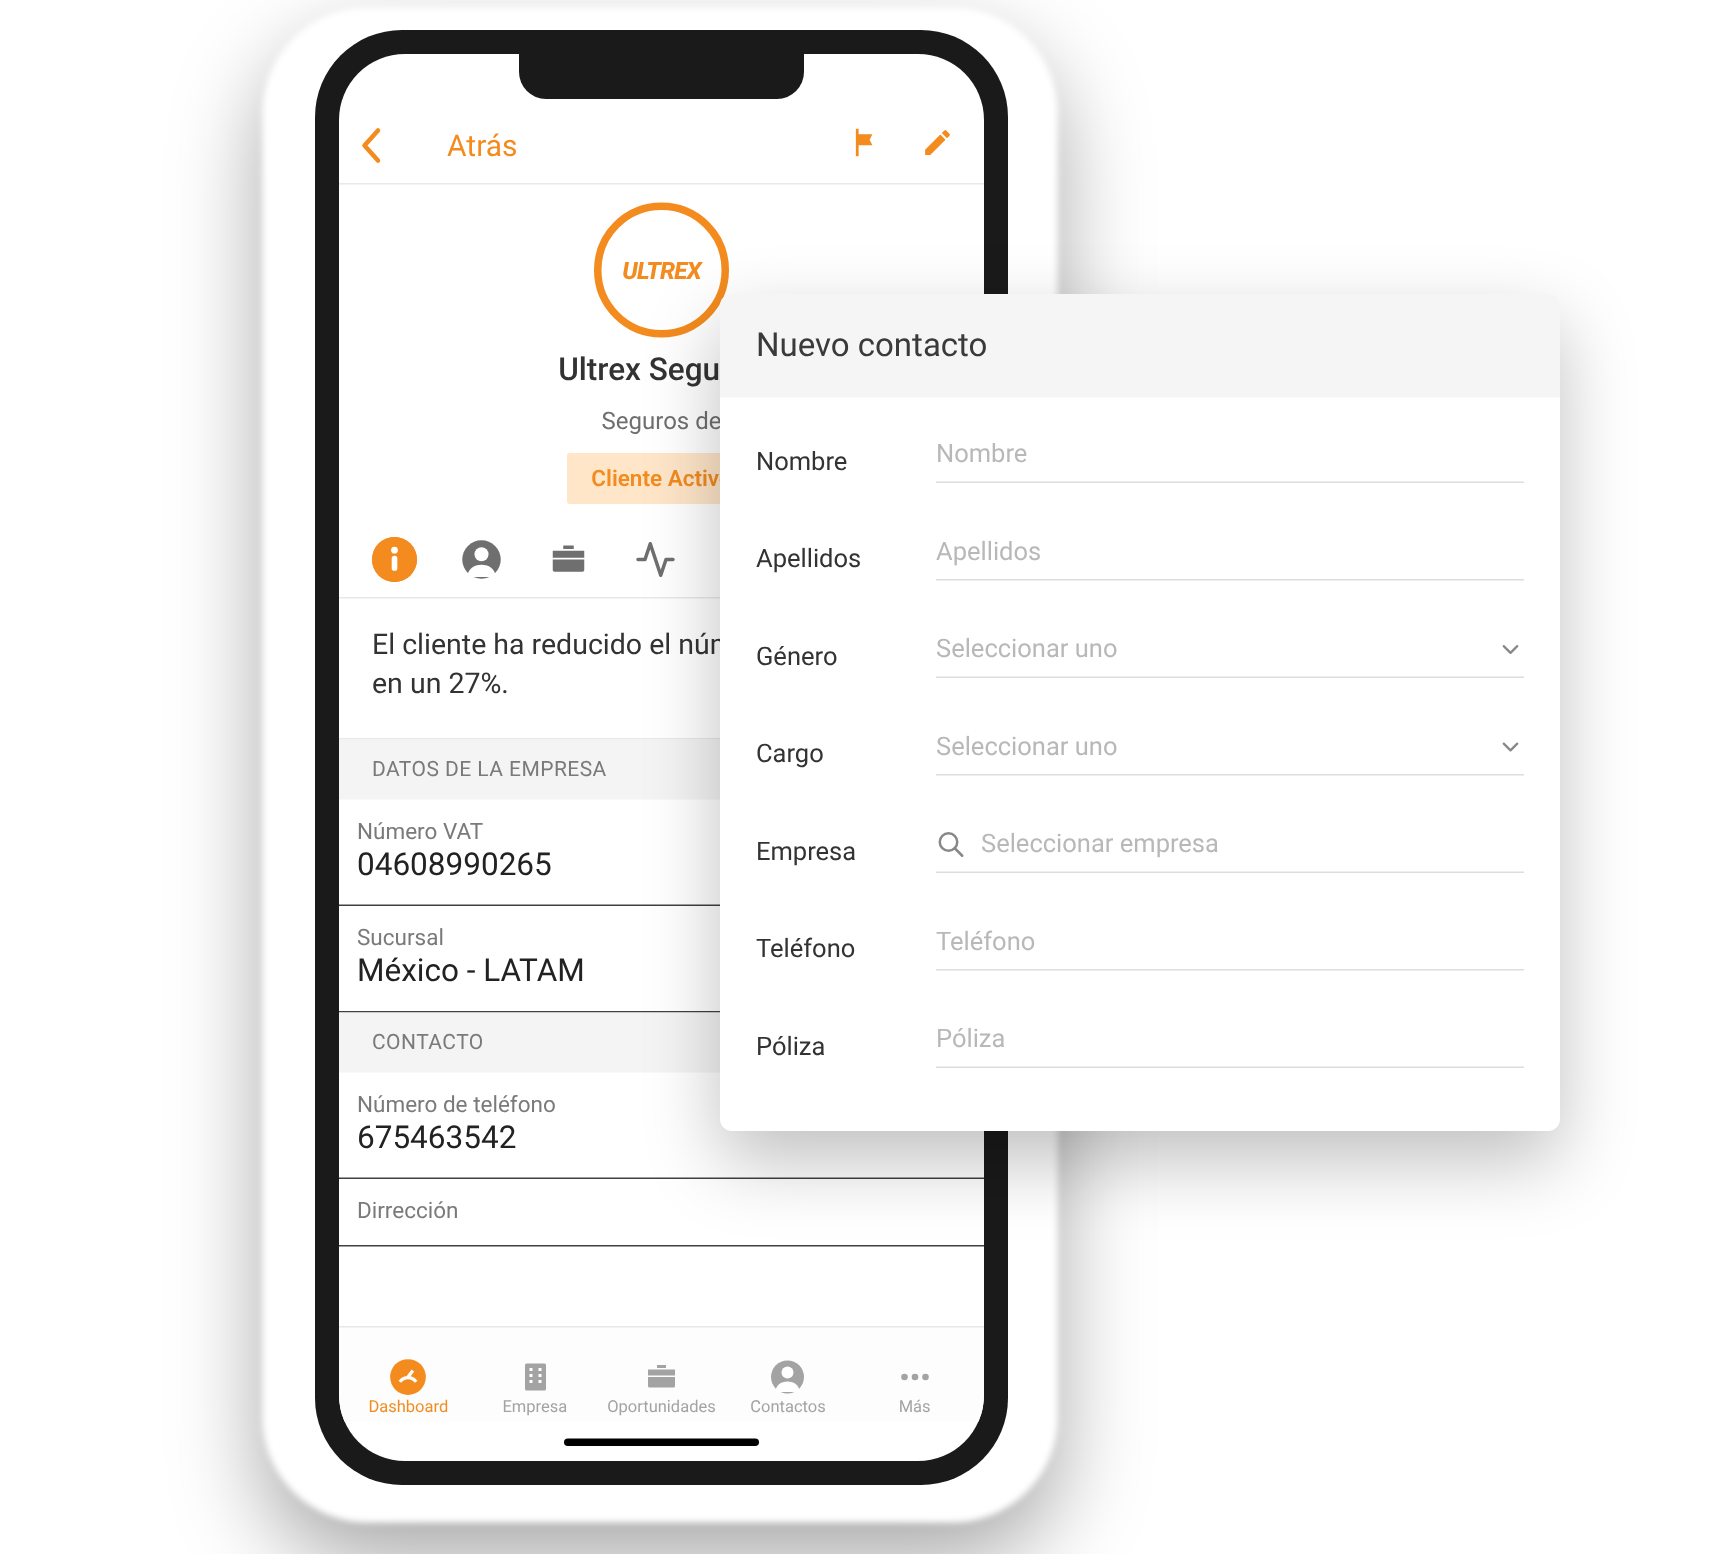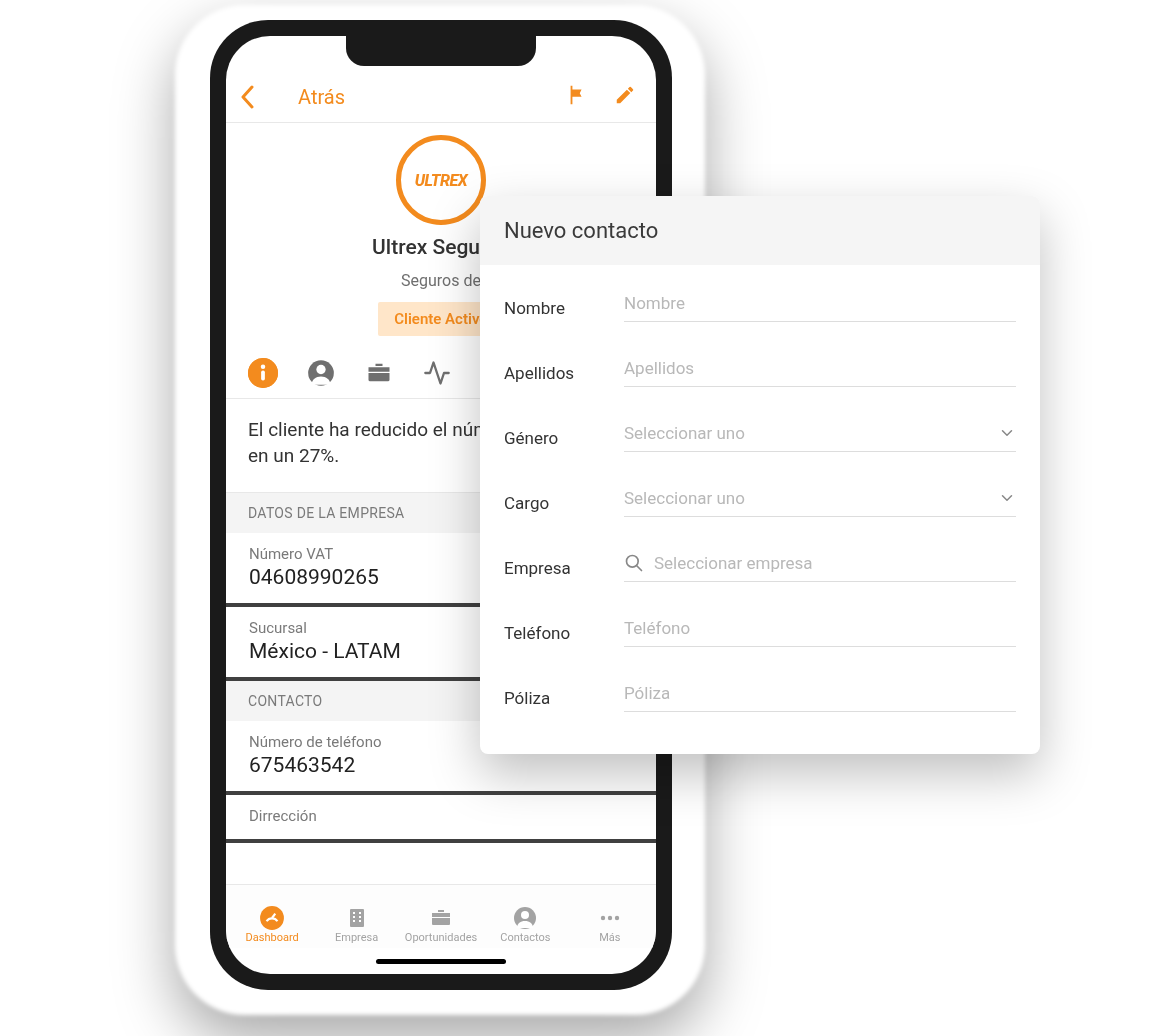--- a/index.html
+++ b/index.html
@@ -140,22 +140,22 @@
     border-bottom: 1px solid #e8e8e8;
   }
   .section-header {
     background: #f4f4f4;
     color: #7a7a7a;
     font-size: 14px;
     padding: 12px 22px;
     letter-spacing: 0.3px;
   }
   .field-block {
-    padding: 12px 22px 14px 23px;
-    border-bottom: 4px solid #404040;
+    padding: 12px 22px 14px 12px;
+    border-bottom: 1px solid #404040;
   }
   .field-block:last-of-type { border-bottom: none; }
   .field-label {
     font-size: 15px;
     color: #7a7a7a;
   }
   .field-value {
     font-size: 21px;
     color: #222;
     margin-top: 2px;

